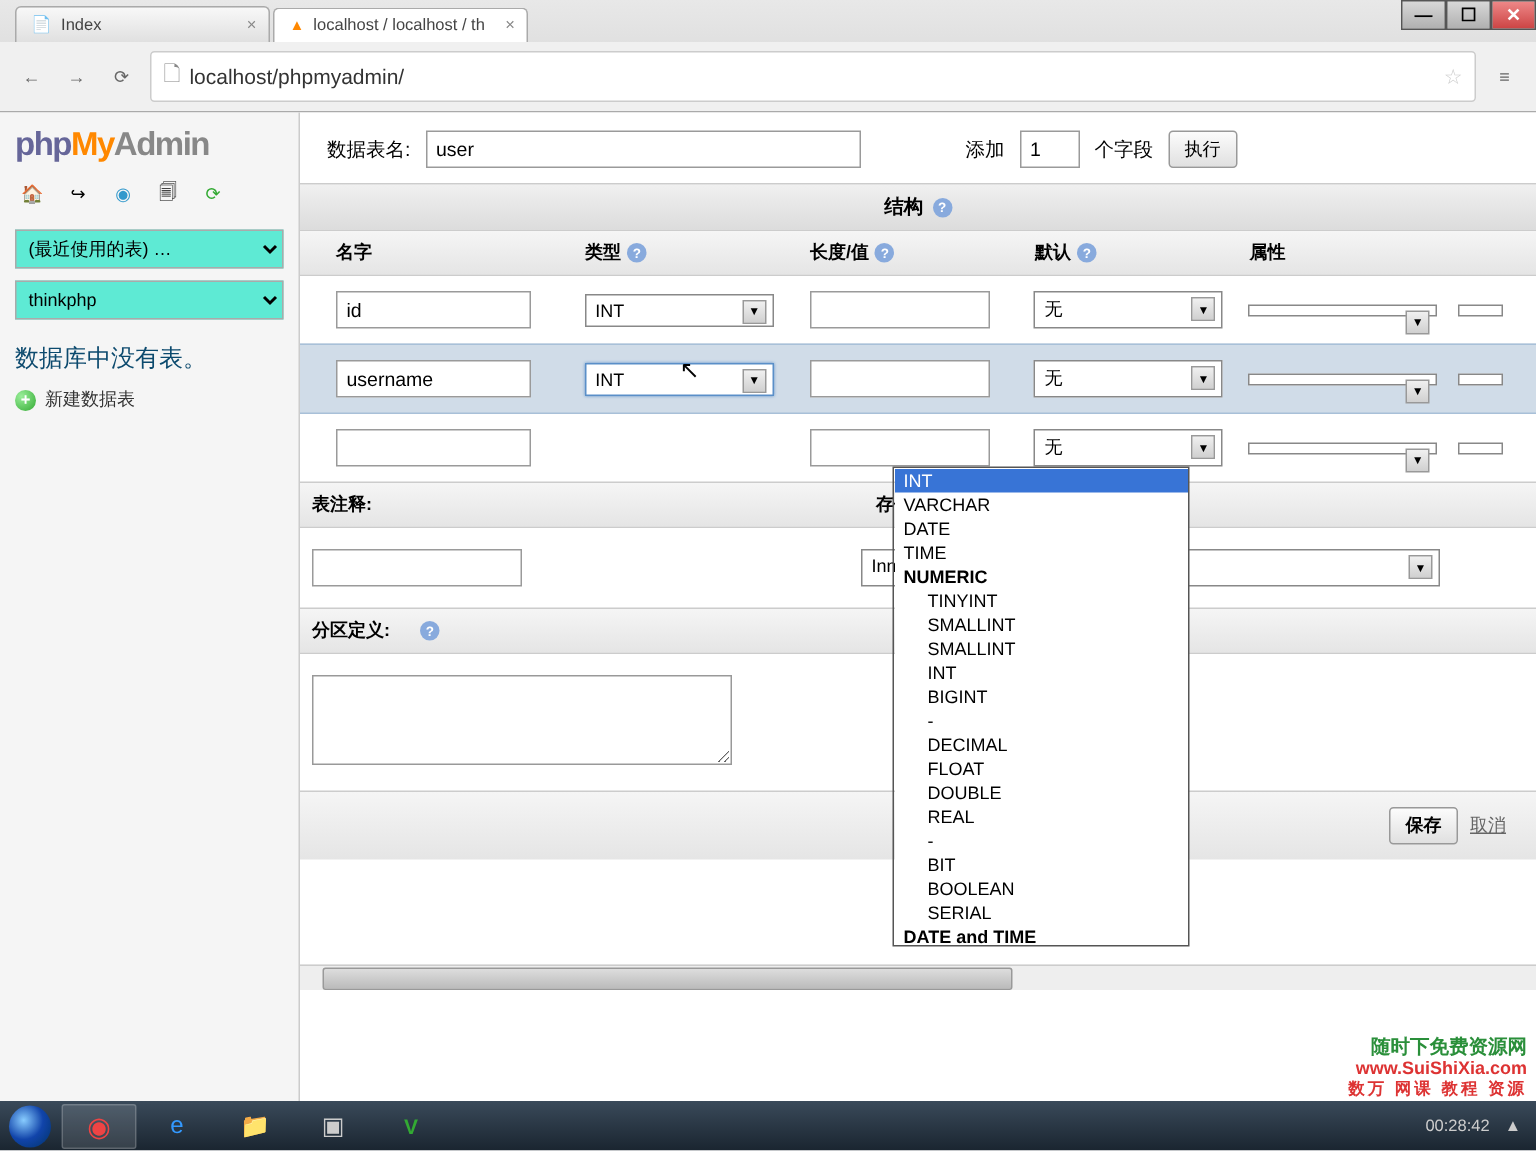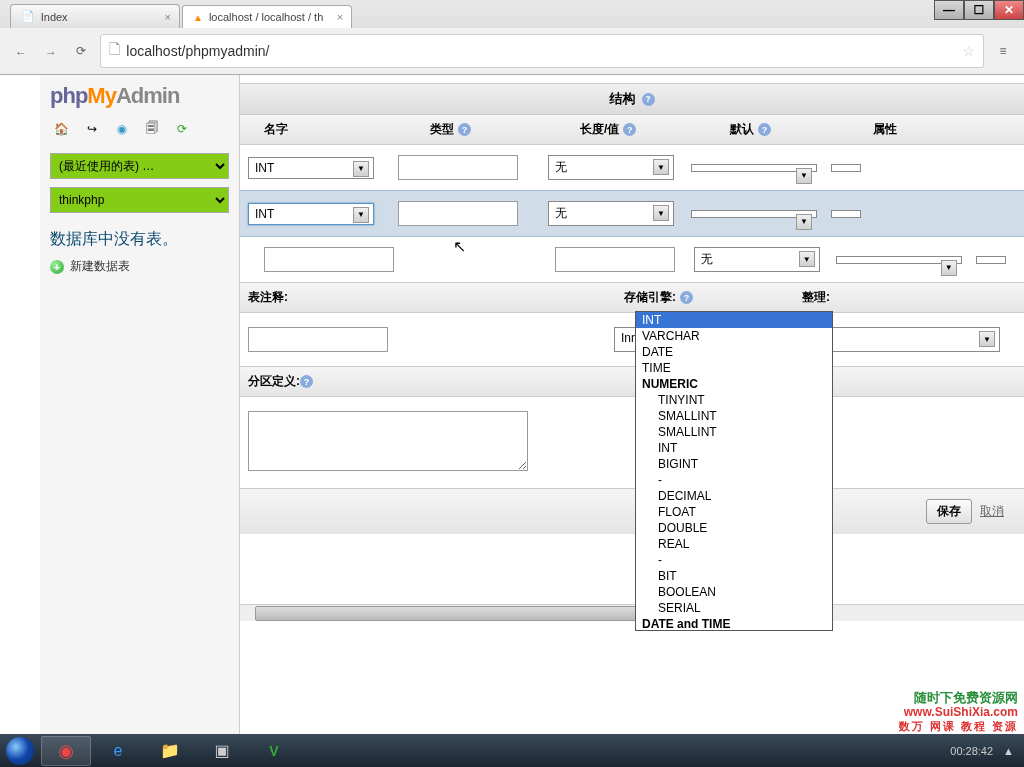--- a/index.html
+++ b/index.html
@@ -17,29 +17,29 @@
 .win-max { background: linear-gradient(#d8d8d8, #b0b0b0); }
 .win-close { background: linear-gradient(#e88, #c44); color: #fff; }
 .addr-bar { display: flex; align-items: center; padding: 6px 10px; gap: 8px; background: #f0f0f0; }
 .nav-btn { width: 22px; height: 22px; display: flex; align-items: center; justify-content: center; color: #666; cursor: pointer; border-radius: 3px; }
 .url-box { flex: 1; background: #fff; border: 1px solid #ccc; border-radius: 3px; padding: 4px 8px; display: flex; align-items: center; gap: 6px; font-size: 14px; color: #333; }
 .url-icon { color: #888; }
 .star-icon { color: #ccc; cursor: pointer; }
 .menu-btn { width: 22px; height: 22px; display: flex; align-items: center; justify-content: center; color: #666; cursor: pointer; }
 
 
-.app { display: flex; height: calc(767px - 67px - 33px); padding-left: 40px; }
+.app { display: flex; height: calc(767px - 67px - 33px); }
 .sidebar { width: 200px; background: #f5f5f5; border-right: 1px solid #ccc; padding: 8px 10px; }
 .logo { font-size: 22px; font-weight: bold; margin-bottom: 12px; letter-spacing: -1px; }
 .logo .php { color: #666699; }
 .logo .my { color: #f80; }
 .logo .admin { color: #888; }
 .sidebar-icons { display: flex; gap: 14px; margin: 8px 0 16px 4px; }
 .sb-icon { width: 16px; height: 16px; cursor: pointer; display: inline-flex; align-items: center; justify-content: center; }
-.sb-select { width: 100%; padding: 4px; border: 1px solid #aaa; background: #84cc16; margin-bottom: 8px; font-size: 12px; }
+.sb-select { width: 100%; padding: 4px; border: 1px solid #aaa; background: #5eead4; margin-bottom: 8px; font-size: 12px; }
 .sb-note { color: #0c4a6e; font-size: 16px; margin: 8px 0; }
 .sb-newdb { display: flex; align-items: center; gap: 6px; color: #333; cursor: pointer; margin-top: 6px; }
 .sb-newdb-icon { width: 14px; height: 14px; background: radial-gradient(circle at 30% 30%, #9e9, #3a3); border-radius: 50%; display: inline-flex; align-items: center; justify-content: center; color: #fff; font-size: 11px; font-weight: bold; }
 
 .content { flex: 1; overflow: auto; background: #fff; padding: 8px 0 0 0; position: relative; }
 .top-row { display: flex; align-items: center; gap: 10px; padding: 4px 18px 10px 18px; }
 .lbl { font-size: 13px; }
 .txt-input { border: 1px solid #9a9a9a; padding: 4px 6px; font-size: 13px; }
 .btn { background: linear-gradient(#fcfcfc, #e0e0e0); border: 1px solid #999; border-radius: 3px; padding: 3px 10px; cursor: pointer; font-size: 12px; }
 
@@ -67,21 +67,21 @@
 .dd-item { padding: 1px 6px; cursor: pointer; }
 .dd-item.selected { background: #3874d6; color: #fff; }
 .dd-item.bold { font-weight: bold; }
 .dd-sub { padding: 1px 6px 1px 22px; cursor: pointer; }
 
 .mid-row { display: flex; background: linear-gradient(#f5f5f5, #e5e5e5); border-top: 1px solid #ccc; border-bottom: 1px solid #ccc; padding: 6px 8px; gap: 8px; }
 .mid-lbl { font-weight: bold; font-size: 12px; display: flex; align-items: center; gap: 4px; }
 
 .inputs-row2 { display: flex; padding: 14px 8px; gap: 8px; }
 
-.part-head { background: linear-gradient(#f5f5f5, #e5e5e5); border-top: 1px solid #ccc; border-bottom: 1px solid #ccc; padding: 6px 8px; font-weight: bold; display: flex; align-items: center; gap: 0; }
+.part-head { background: linear-gradient(#f5f5f5, #e5e5e5); border-top: 1px solid #ccc; border-bottom: 1px solid #ccc; padding: 6px 8px; font-weight: bold; display: flex; align-items: center; gap: 20px; }
 .part-body { padding: 14px 8px; }
 .ta { width: 280px; height: 60px; border: 1px solid #999; }
 
 .btm-btns { display: flex; justify-content: flex-end; gap: 8px; padding: 10px 20px; background: linear-gradient(#f5f5f5, #e5e5e5); border-top: 1px solid #ccc; align-items: center; }
 .cancel-link { color: #666; cursor: pointer; text-decoration: underline; }
 
 .hscroll { height: 17px; background: #eee; border-top: 1px solid #ccc; position: relative; }
 .hscroll-thumb { position: absolute; left: 15px; width: 460px; height: 15px; top: 1px; background: linear-gradient(#ddd, #bbb); border: 1px solid #999; border-radius: 2px; }
 
 
@@ -152,20 +152,29 @@
       <option>thinkphp</option>
     </select>
     <div class="sb-note">数据库中没有表。</div>
     <div class="sb-newdb">
       <span class="sb-newdb-icon">+</span>
       <span>新建数据表</span>
     </div>
   </div>
 
   <div class="content">
+    <div class="top-row">
+      <span class="lbl">数据表名:</span>
+      <input class="txt-input" style="width: 290px;" value="user">
+      <span style="width:50px"></span>
+      <span class="lbl">添加</span>
+      <input class="txt-input" style="width: 40px;" value="1">
+      <span class="lbl">个字段</span>
+      <button class="btn">执行</button>
+    </div>
 
     <div class="struct-header">
       <span>结构</span>
       <span class="help-q">?</span>
     </div>
 
     <div class="grid-head">
       <div class="col c-name">名字</div>
       <div class="col c-type">
           <span>类型</span>
@@ -176,38 +185,40 @@
           <span class="help-q">?</span>
         </div>
       <div class="col c-def">
           <span>默认</span>
           <span class="help-q">?</span>
         </div>
       <div class="col c-attr">属性</div>
     </div>
 
     <div class="grid-row">
+      <div class="cell c-name"><input class="txt-input" style="width: 130px;" value="id"></div>
       <div class="cell c-type">
           <div class="sel-dd"><span>INT</span><span class="dd-arrow">▼</span></div>
         </div>
       <div class="cell c-len"><input class="txt-input" style="width: 120px;"></div>
       <div class="cell c-def">
           <div class="sel-dd"><span>无</span><span class="dd-arrow">▼</span></div>
         </div>
       <div class="cell c-coll">
           <div class="sel-dd">
             <span class="dd-arrow">▼</span>
           </div>
         </div>
       <div class="cell c-attr">
           <div class="sel-dd" style="width:30px"></div>
         </div>
     </div>
 
     <div class="grid-row hl">
+      <div class="cell c-name"><input class="txt-input" style="width: 130px;" value="username"></div>
       <div class="cell c-type">
           <div class="sel-dd active"><span>INT</span><span class="dd-arrow">▼</span></div>
         </div>
       <div class="cell c-len"><input class="txt-input" style="width: 120px;"></div>
       <div class="cell c-def">
           <div class="sel-dd"><span>无</span><span class="dd-arrow">▼</span></div>
         </div>
       <div class="cell c-coll">
           <div class="sel-dd">
             <span class="dd-arrow">▼</span>

